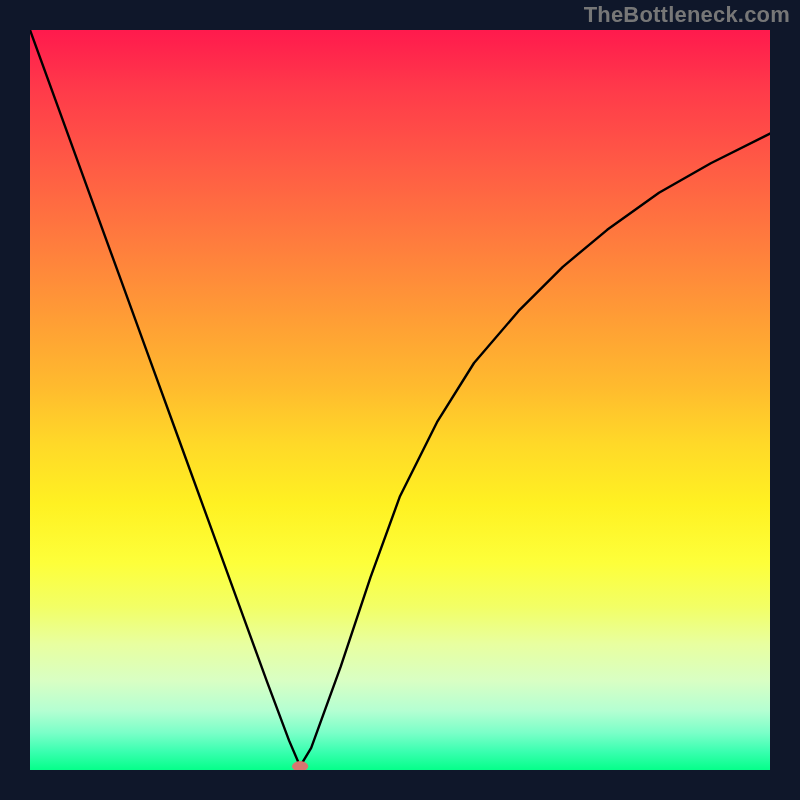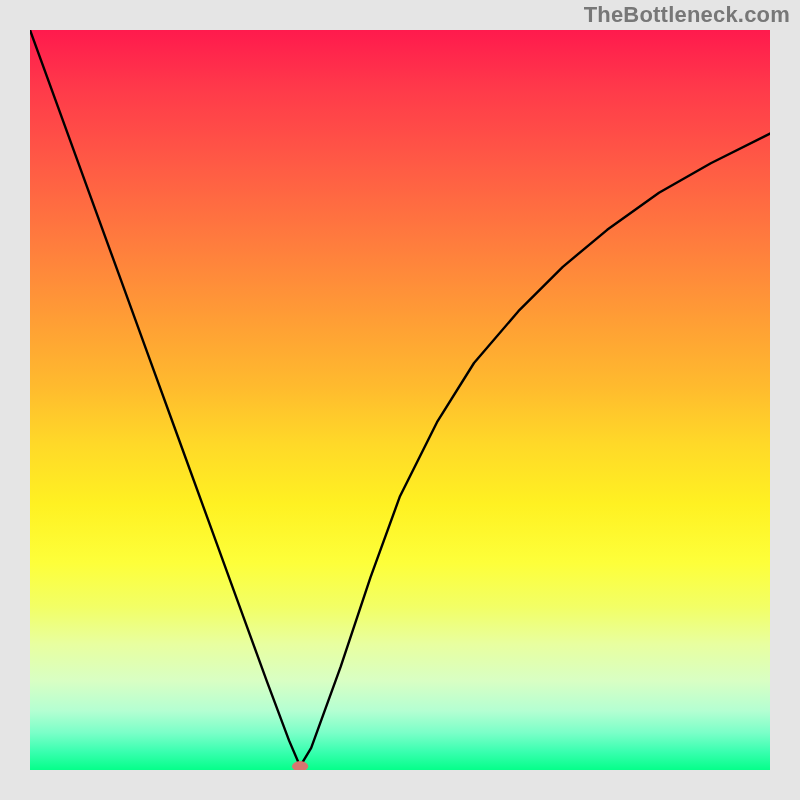--- a/index.html
+++ b/index.html
@@ -10,21 +10,21 @@
     background: #000;
     font-family: Arial, Helvetica, sans-serif;
     overflow: hidden;
   }
   .frame {
     position: absolute;
     top: 0;
     left: 0;
     width: 800px;
     height: 800px;
-    background: #e5e5e5;
+    background: #0f172a;
   }
   .watermark {
     position: absolute;
     top: 2px;
     right: 10px;
     color: #777;
     font-size: 22px;
     font-weight: 600;
     letter-spacing: 0.2px;
     user-select: none;

